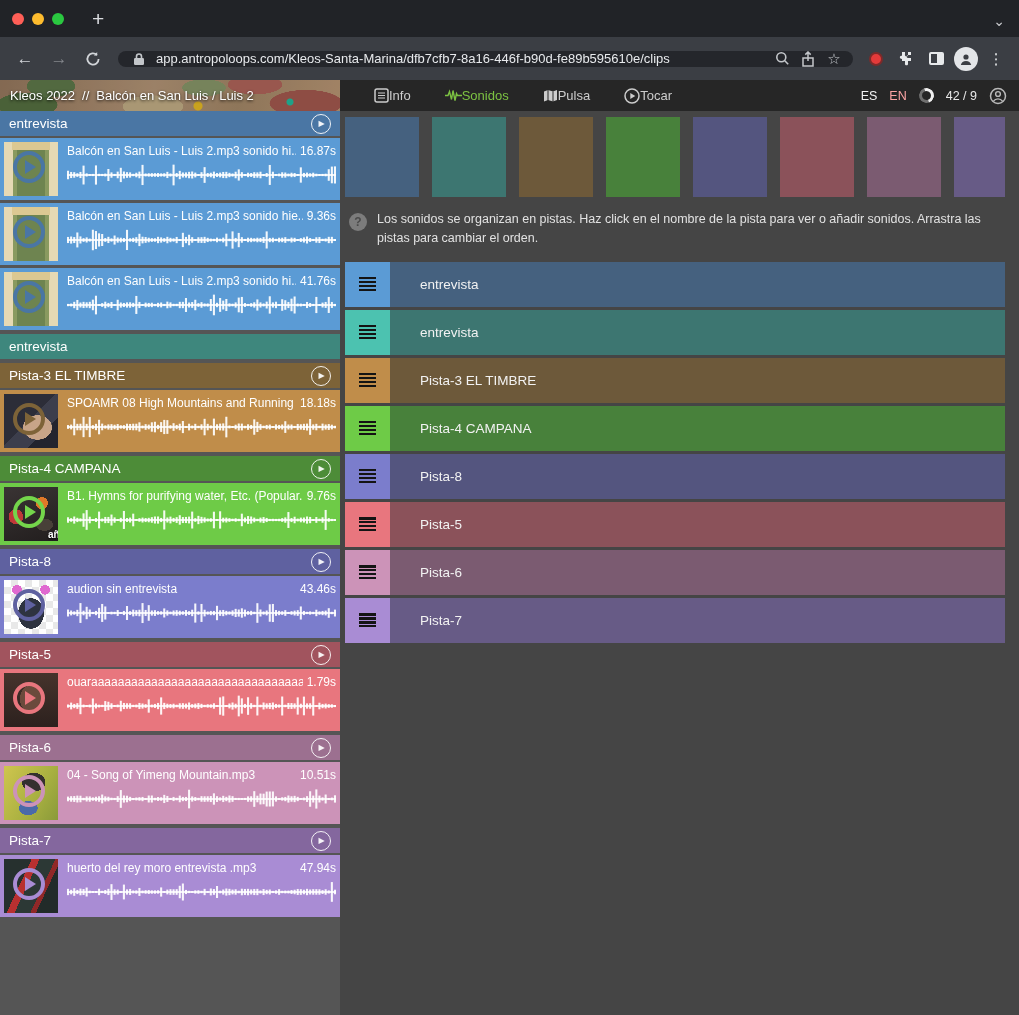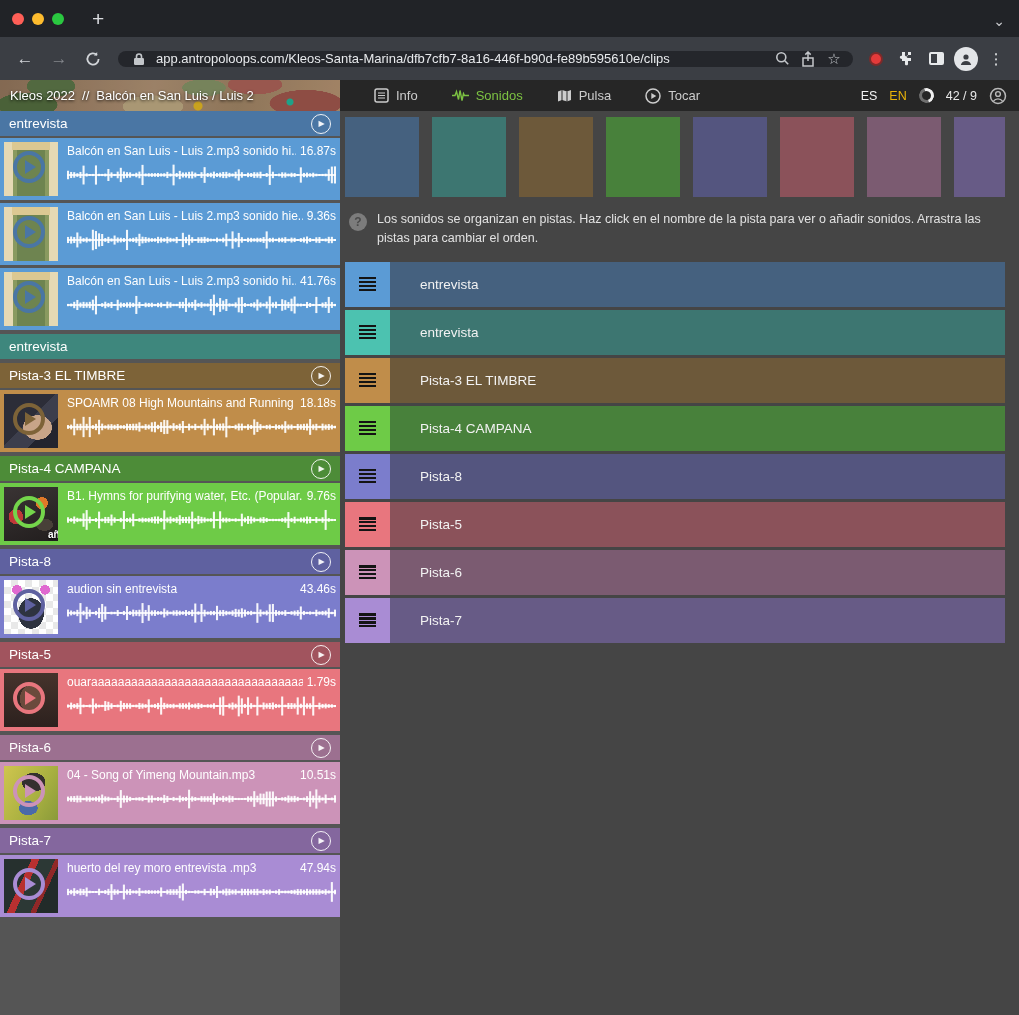--- a/index.html
+++ b/index.html
@@ -45,24 +45,24 @@
       radial-gradient(50px 20px at 8% 80%, #55713f 0 60%, transparent 61%),
       radial-gradient(45px 16px at 75% 15%, #b5645a 0 60%, transparent 61%),
       radial-gradient(60px 22px at 90% 75%, #a8584e 0 60%, transparent 61%),
       radial-gradient(50px 18px at 45% 85%, #c8b288 0 60%, transparent 61%),
       radial-gradient(36px 14px at 60% 25%, #8a9a6a 0 60%, transparent 61%),
       linear-gradient(100deg, #9a7a5e, #b89878 45%, #a88a68 70%, #bf9a76); }
   .hero::after { content:""; position:absolute; inset:0; background:rgba(30,30,30,.18); }
   .crumbs { position:relative; z-index:2; color:#fff; font-size:13px; white-space:nowrap;
     text-shadow:0 1px 3px rgba(0,0,0,.9); display:flex; gap:7px; }
   .appnav { display:flex; align-items:center; gap:6px; padding-left:20px; flex:1; }
-  .appnav .navitem { display:flex; align-items:center; gap:7px; color:#cccccc; font-size:13px; padding:0 14px; height:100%; }
+  .appnav .navitem { display:flex; align-items:center; color:#cccccc; font-size:13px; padding:0 14px; height:100%; }
   .appnav .navitem.active { color:#7cc242; }
   .hdr-right { display:flex; align-items:center; gap:12px; padding-right:12px; font-size:12.5px; }
-  .lang-on { color:#f2f2f2; } .lang-off { color:#eab308; }
+  .lang-on { color:#f2f2f2; } .lang-off { color:#fca5a5; }
   .spinner { width:15px; height:15px; border-radius:50%; border:3px solid #6f6f6f; border-top-color:#f0f0f0;
     border-right-color:#f0f0f0; transform:rotate(25deg); }
   .counter { color:#e8e8e8; }
   .account { color:#b8b8b8; display:flex; }
 
   
   .content { display:flex; height:904px; }
   .sidebar { width:340px; flex:none; background:#555555; overflow:hidden; }
   .mainarea { flex:1; background:#454545; padding:6px 14px 0 5px; overflow:hidden; }
 

